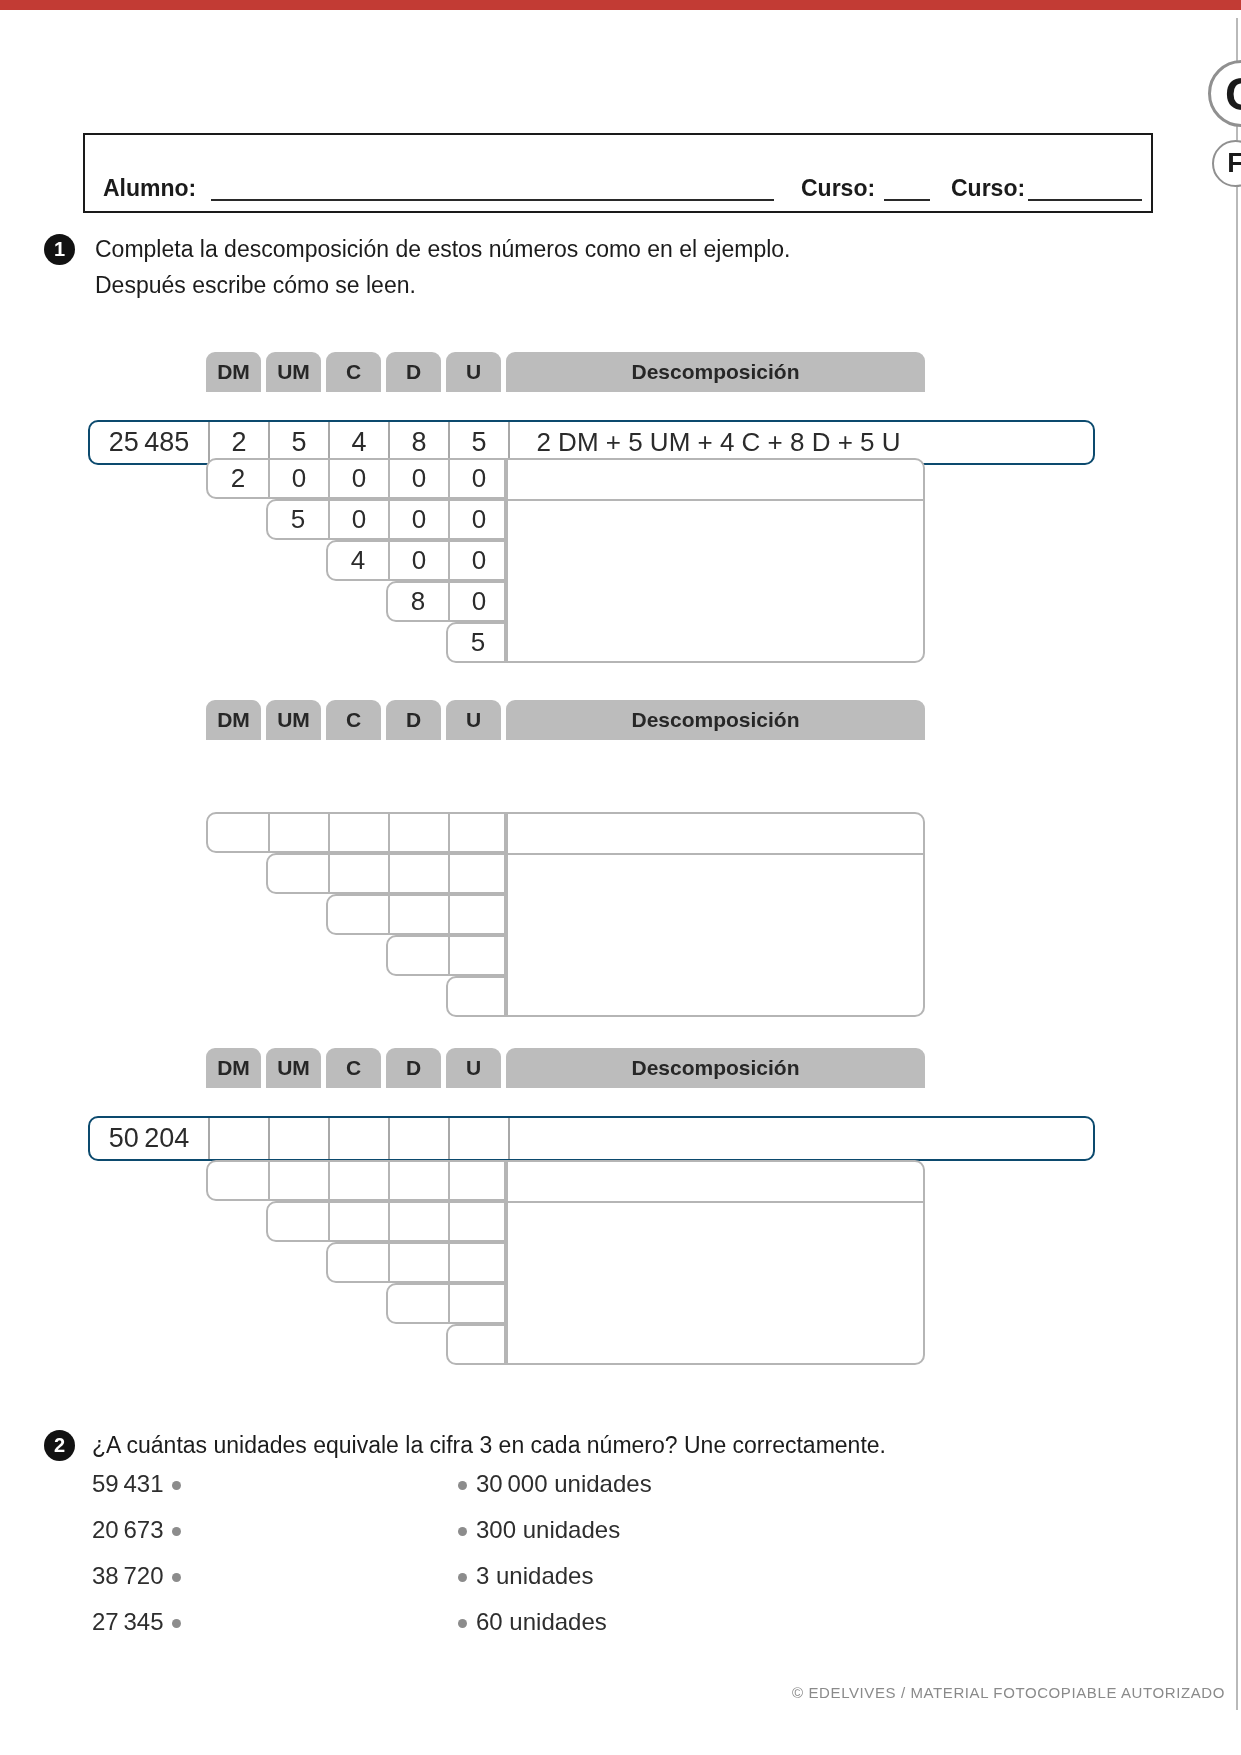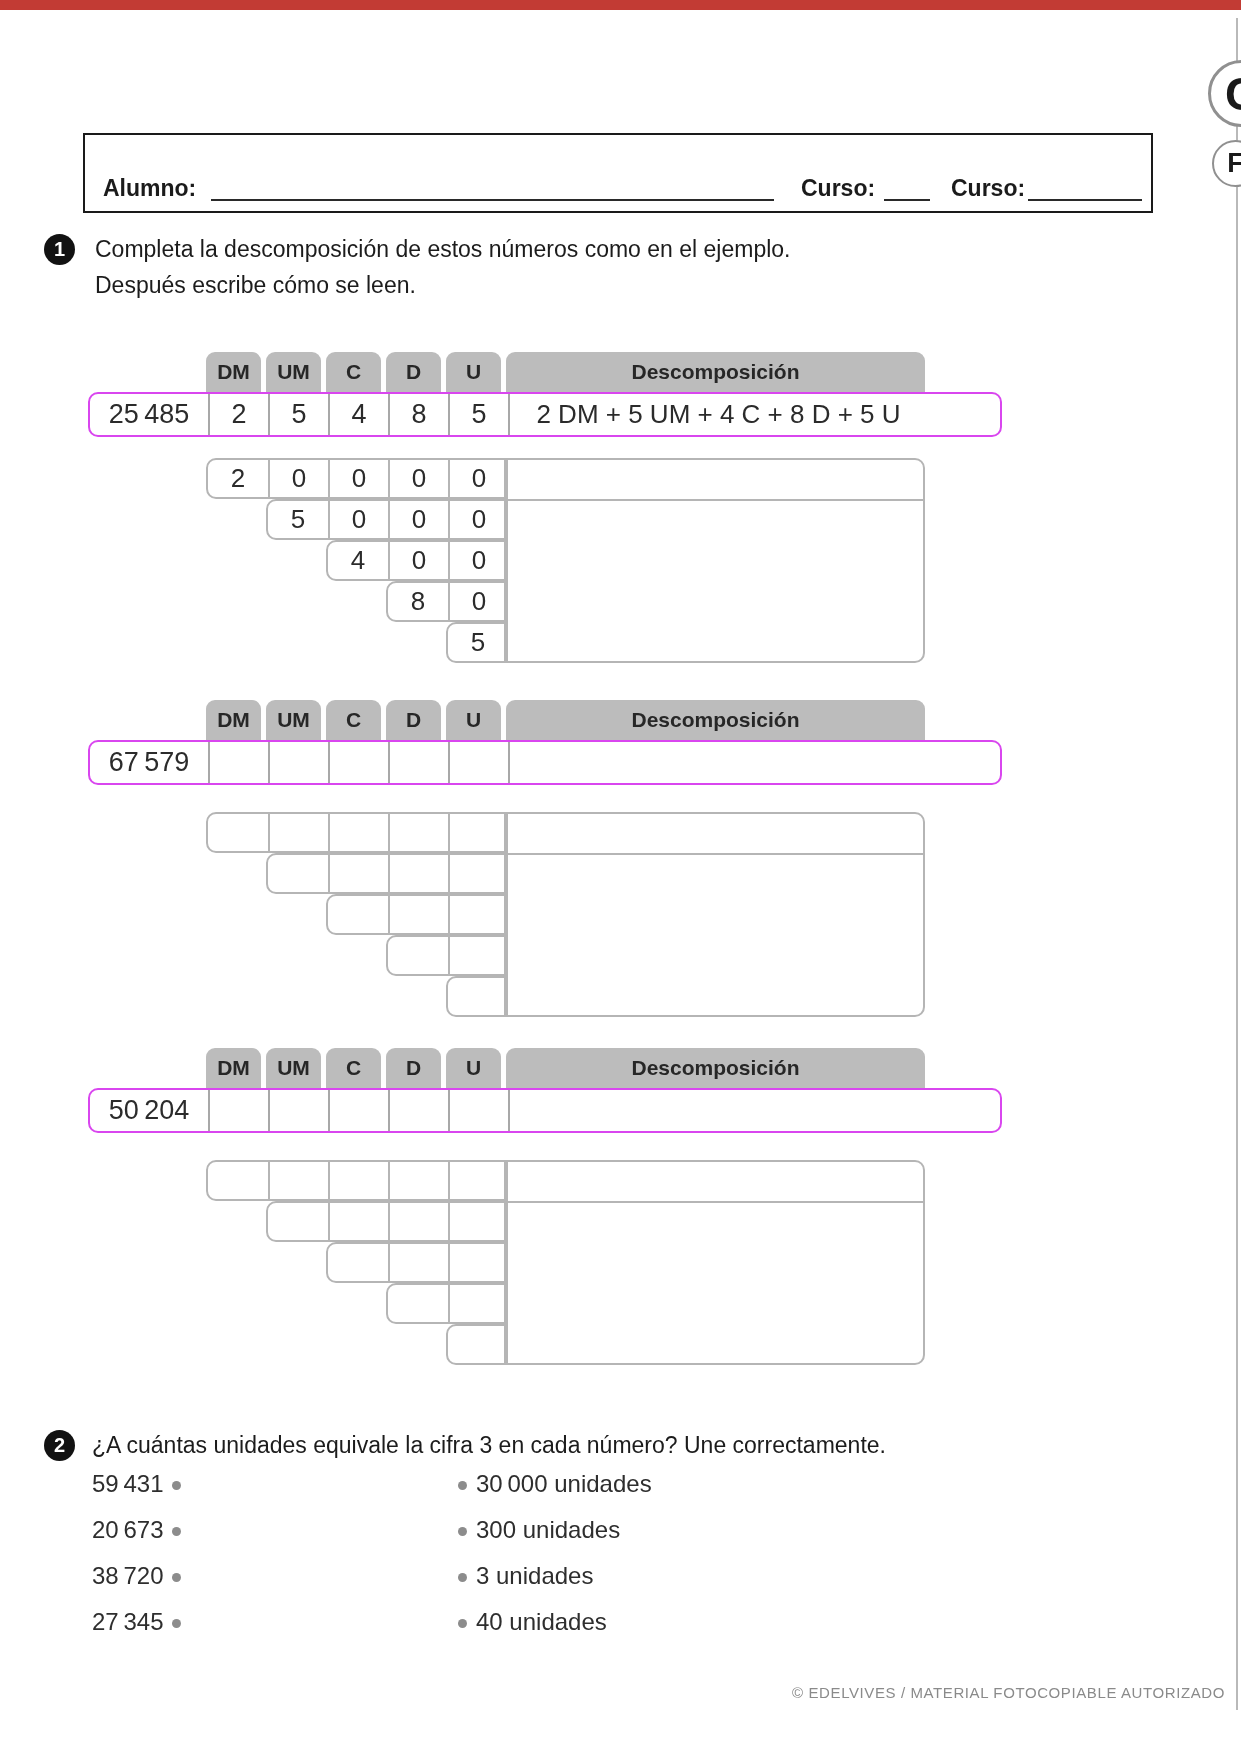--- a/index.html
+++ b/index.html
@@ -15,22 +15,22 @@
   .stubox { position:absolute; left:83px; top:133px; width:1070px; height:80px; border:2px solid #1a1a1a; }
   .stubox .lbl { position:absolute; top:40px; font-size:23px; font-weight:bold; color:#1b1b1b; }
   .stubox .wline { position:absolute; top:64px; height:2px; background:#2a2a2a; }
   .exmark { position:absolute; width:31px; height:31px; border-radius:50%; background:#121212;
             color:#fff; display:flex; align-items:center; justify-content:center;
             font-size:20px; font-weight:bold; }
   .instr { position:absolute; font-size:23px; color:#1c1c1c; }
   .hc { position:absolute; height:40px; background:#bcbcbc; border-radius:9px 9px 0 0;
         display:flex; align-items:center; justify-content:center; font-weight:bold;
         font-size:21px; color:#272727; }
-  .vrow { position:absolute; left:88px; width:914px; height:45px; border:2px solid #d946ef;
-          border-radius:10px; background:#fff; }
+  .vrow { position:absolute; left:88px; width:1007px; height:45px; border:2px solid #0c4a6e;
+          border-radius:10px; background:#fff;margin-top:28px; }
   .vcell { position:absolute; top:0; height:100%; display:flex; align-items:center;
            justify-content:center; font-size:27px; color:#2b2b2b; }
   .bl { border-left:2px solid #a8a8a8; }
   .srow { position:absolute; background:#fff; border:2px solid #b5b5b5; border-radius:10px 0 0 10px; height:41px; }
   .scell { position:absolute; top:0; height:100%; width:60px; display:flex; align-items:center;
            justify-content:center; font-size:26px; color:#2b2b2b; }
   .scell.sbl { border-left:2px solid #b5b5b5; }
   .sright { position:absolute; width:419px; height:205px; border:2px solid #b5b5b5;
             border-radius:0 10px 10px 0; background:#fff; }
   .sread { position:absolute; left:0; right:0; top:0; height:39px; }
@@ -118,29 +118,20 @@
     <div class="sline"></div>
   </div>
 
   <div class="hc" style="left:206px;top:700px;width:55px">DM</div>
   <div class="hc" style="left:266px;top:700px;width:55px">UM</div>
   <div class="hc" style="left:326px;top:700px;width:55px">C</div>
   <div class="hc" style="left:386px;top:700px;width:55px">D</div>
   <div class="hc" style="left:446px;top:700px;width:55px">U</div>
   <div class="hc" style="left:506px;top:700px;width:419px">Descomposición</div>
 
-  <div class="vrow" style="top:740px">
-    <div class="vcell" style="left:0;width:118px">67 579</div>
-    <div class="vcell bl" style="left:118px;width:60px"></div>
-    <div class="vcell bl" style="left:178px;width:60px"></div>
-    <div class="vcell bl" style="left:238px;width:60px"></div>
-    <div class="vcell bl" style="left:298px;width:60px"></div>
-    <div class="vcell bl" style="left:358px;width:60px"></div>
-    <div class="vcell bl" style="left:418px;width:419px;font-size:26px"></div>
-  </div>
 
   <div class="srow" style="left:206px;top:812px;width:300px">
     <div class="scell" style="left:0"></div>
     <div class="scell sbl" style="left:60px"></div>
     <div class="scell sbl" style="left:120px"></div>
     <div class="scell sbl" style="left:180px"></div>
     <div class="scell sbl" style="left:240px"></div>
   </div>
   <div class="srow" style="left:266px;top:853px;width:240px">
     <div class="scell" style="left:0"></div>
@@ -228,17 +219,17 @@
   <div class="dot" style="left:172px;top:1619px"></div>
 
   <div class="dot" style="left:458px;top:1481px"></div>
   <div class="dot" style="left:458px;top:1527px"></div>
   <div class="dot" style="left:458px;top:1573px"></div>
   <div class="dot" style="left:458px;top:1619px"></div>
 
   <div class="m-num" style="left:476px;top:1470px">30 000 unidades</div>
   <div class="m-num" style="left:476px;top:1516px">300 unidades</div>
   <div class="m-num" style="left:476px;top:1562px">3 unidades</div>
-  <div class="m-num" style="left:476px;top:1608px">40 unidades</div>
+  <div class="m-num" style="left:476px;top:1608px">60 unidades</div>
 
   <div class="footer">© EDELVIVES / MATERIAL FOTOCOPIABLE AUTORIZADO</div>
 
 </div>
 
 </body></html>

